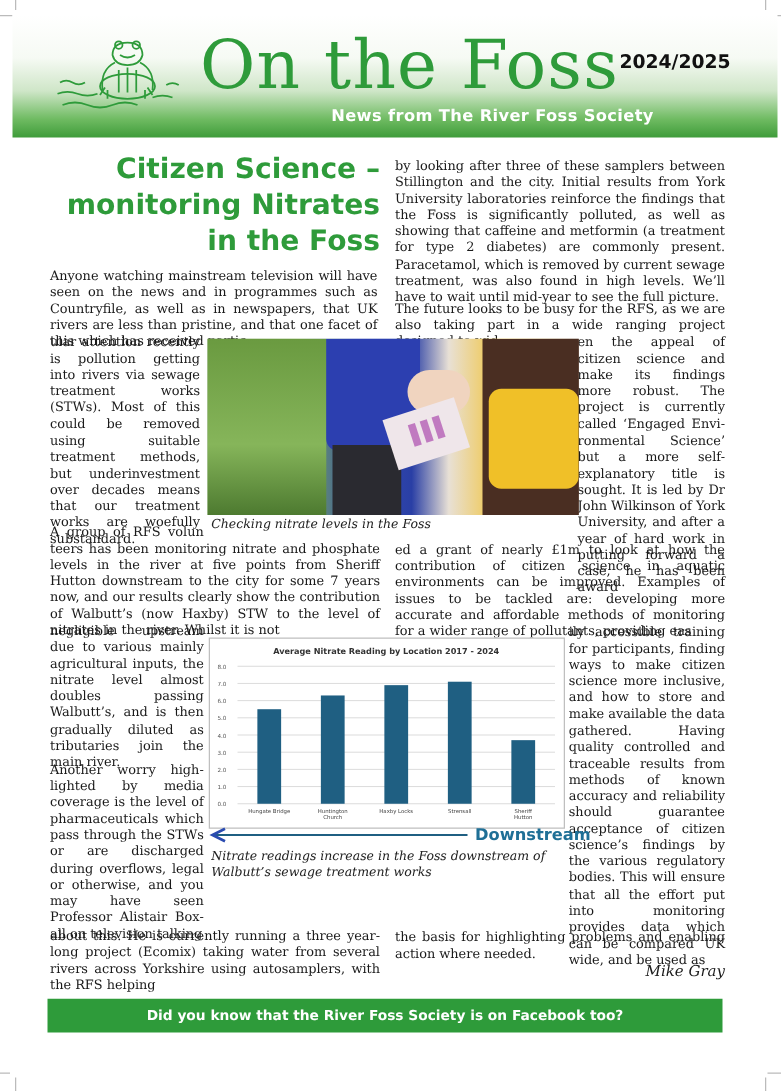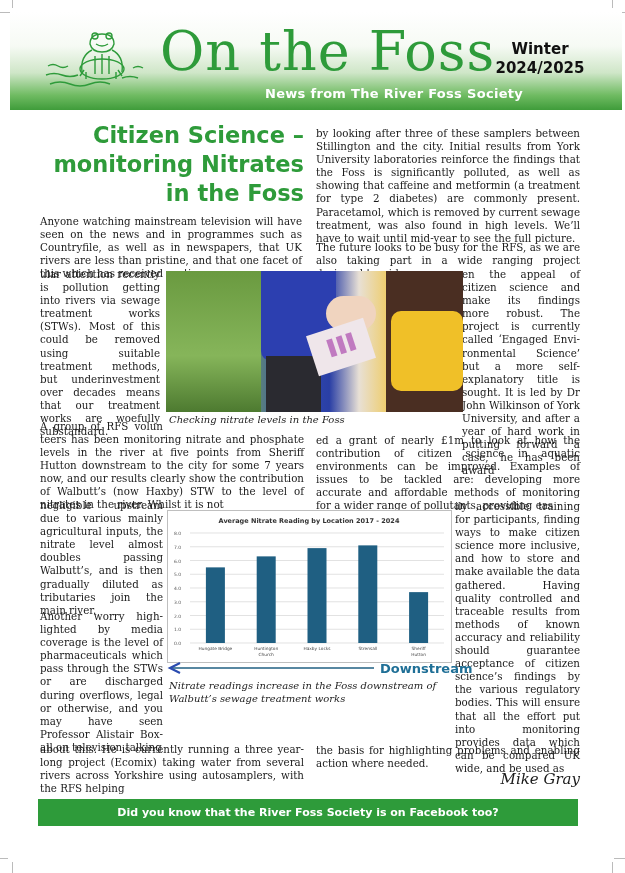--- a/index.html
+++ b/index.html
@@ -22,21 +22,21 @@
   .photo .card{position:absolute;left:145px;top:55px;width:60px;height:42px;background:#efe6ea;transform:rotate(-18deg);}
   .photo .card i{position:absolute;top:10px;width:6px;height:18px;background:#c07ac0;}
   .photo .grass{position:absolute;left:0;top:0;width:95px;height:141px;background:linear-gradient(180deg,#6a9a40,#86b55a 60%,#4d7a30);}
   .photo .hand{position:absolute;left:160px;top:25px;width:50px;height:35px;background:#f0d4bf;border-radius:18px;}
   .cap{position:absolute;font-style:italic;font-size:10px;color:#222;}
   .chart{position:absolute;left:167px;top:510px;width:283px;height:151px;border:1px solid #bfbfbf;background:#fff;}
   .arrow{position:absolute;left:166px;top:661px;width:284px;height:14px;}
   .downstream{position:absolute;left:380px;top:661px;font-family:"DejaVu Sans",sans-serif;font-weight:bold;font-size:13px;color:#1f6f96;}
   .fb{position:absolute;left:38px;top:799px;width:540px;height:27px;background:#2e9b3a;color:#fff;
     font-family:"DejaVu Sans",sans-serif;font-weight:bold;font-size:11px;line-height:27px;text-align:center;}
-  .author{position:absolute;left:480px;top:770px;width:100px;text-align:right;font-style:italic;font-size:15px;}
+  .author{position:absolute;left:480px;top:770px;width:100px;text-align:right;font-style:italic;font-size:12px;}
 </style>
 </head>
 <body>
 
 <div class="crop" style="left:0;top:12px;width:10px;height:1px"></div>
 <div class="crop" style="left:12px;top:0;width:1px;height:8px"></div>
 <div class="crop" style="left:614px;top:12px;width:11px;height:1px"></div>
 <div class="crop" style="left:612px;top:0;width:1px;height:8px"></div>
 <div class="crop" style="left:0;top:858px;width:8px;height:1px"></div>
 <div class="crop" style="left:12px;top:862px;width:1px;height:11px"></div>
@@ -56,21 +56,20 @@
     <circle cx="55" cy="14" r="3"></circle>
       <circle cx="69" cy="14" r="3"></circle>
     <path d="M56 22 q6 4 12 0"></path>
     <path d="M52 28 q-12 6 -10 22 M72 28 q12 6 10 22"></path>
     <path d="M55 34 v18 M62 32 v20 M69 34 v18"></path>
     <path d="M44 48 l-4 6 M46 50 l0 7 M78 48 l4 6 M76 50 l0 7"></path>
   </g>
 </svg>
 <div class="logo-title">On the Foss</div>
 <div class="issue">
-  <div>Winter</div>
   <div>2024/2025</div>
 </div>
 <div class="tagline">News from The River Foss Society</div>
 
 <div class="headline">Citizen Science – monitoring Nitrates in the Foss</div>
 
 <div class="txt" style="left:40px;top:215px;width:262px;">Anyone watching mainstream television will have seen on the news and in programmes such as Countryfile, as well as in newspapers, that UK rivers are less than pris­tine, and that one facet of this which has received partic­</div>
 <div class="txt" style="left:40px;top:268px;width:120px;">ular attention recently is pollution getting into riv­ers via sewage treatment works (STWs). Most of this could be removed using suitable treatment methods, but underin­vestment over decades means that our treatment works are woefully sub­standard.</div>
 <div class="txt" style="left:40px;top:420px;width:123px;text-align-last:justify;">A group of RFS volun­</div>
 <div class="txt" style="left:40px;top:433px;width:264px;">teers has been monitoring nitrate and phosphate levels in the river at five points from Sheriff Hutton down­stream to the city for some 7 years now, and our results clearly show the contribution of Walbutt’s (now Haxby) STW to the level of nitrates in the river. Whilst it is not</div>

